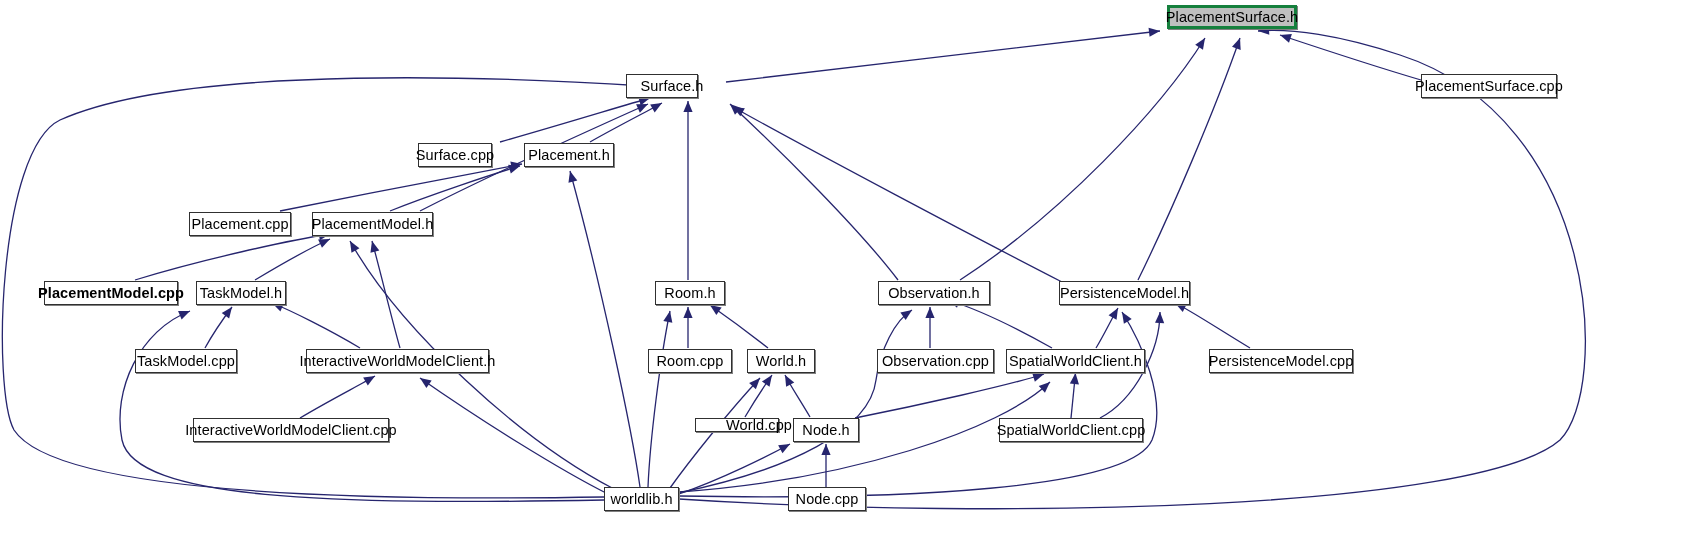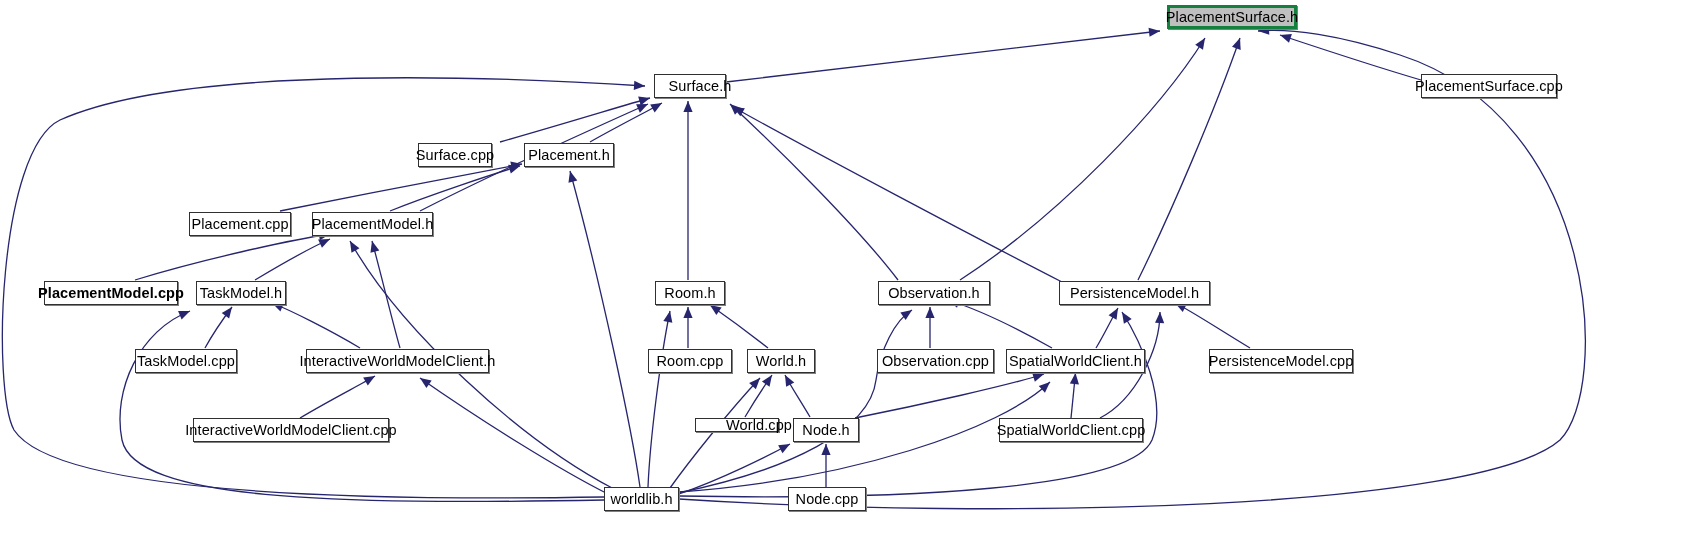--- a/index.html
+++ b/index.html
@@ -141,30 +141,30 @@
       <path d="M 679,492 C 850,480 1000,430 1050,382" class="edge-path"></path>
       <polygon points="1050,382 1038.7687083402725,386.00226031813685 1044.9612871756349,392.8060803751211" class="edge-arrow"></polygon>
       <path d="M 826,487 C 826,465 826,455 826,444" class="edge-path"></path>
       <polygon points="826,444 821.4,455 830.6,455" class="edge-arrow"></polygon>
       <path d="M 679,494 C 720,480 770,455 790,444" class="edge-path"></path>
       <polygon points="790,444 778.1360833304437,445.1863731528588 782.5124333341363,453.2788116385799" class="edge-arrow"></polygon>
     </svg>
   <div id="nodes-layer">
       <div class="node-box root" style="left: 1167px; top: 5px; width: 130px; height: 24px;">PlacementSurface.h</div>
       <div class="node-box shadow" style="left: 1421px; top: 74px; width: 136px; height: 24px;">PlacementSurface.cpp</div>
-      <div class="node-box shadow" style="left: 654px; top: 74px; width: 72px; height: 24px; padding-left: 20px;">Surface.h</div>
+      <div class="node-box shadow" style="left: 626px; top: 74px; width: 72px; height: 24px; padding-left: 20px;">Surface.h</div>
       <div class="node-box shadow" style="left: 418px; top: 143px; width: 74px; height: 24px;">Surface.cpp</div>
       <div class="node-box shadow" style="left: 524px; top: 143px; width: 90px; height: 24px;">Placement.h</div>
       <div class="node-box shadow" style="left: 189px; top: 212px; width: 102px; height: 24px;">Placement.cpp</div>
       <div class="node-box shadow" style="left: 312px; top: 212px; width: 121px; height: 24px;">PlacementModel.h</div>
       <div class="node-box shadow" style="left: 44px; top: 281px; width: 134px; height: 24px; font-weight: bold;">PlacementModel.cpp</div>
       <div class="node-box shadow" style="left: 196px; top: 281px; width: 90px; height: 24px;">TaskModel.h</div>
       <div class="node-box shadow" style="left: 655px; top: 281px; width: 70px; height: 24px;">Room.h</div>
       <div class="node-box shadow" style="left: 878px; top: 281px; width: 112px; height: 24px;">Observation.h</div>
-      <div class="node-box shadow" style="left: 1059px; top: 281px; width: 151px; height: 24px;">PersistenceModel.h</div>
+      <div class="node-box shadow" style="left: 1059px; top: 281px; width: 131px; height: 24px;">PersistenceModel.h</div>
       <div class="node-box shadow" style="left: 135px; top: 349px; width: 102px; height: 24px;">TaskModel.cpp</div>
       <div class="node-box shadow" style="left: 306px; top: 349px; width: 183px; height: 24px;">InteractiveWorldModelClient.h</div>
       <div class="node-box shadow" style="left: 648px; top: 349px; width: 84px; height: 24px;">Room.cpp</div>
       <div class="node-box shadow" style="left: 747px; top: 349px; width: 68px; height: 24px;">World.h</div>
       <div class="node-box shadow" style="left: 877px; top: 349px; width: 117px; height: 24px;">Observation.cpp</div>
       <div class="node-box shadow" style="left: 1006px; top: 349px; width: 139px; height: 24px;">SpatialWorldClient.h</div>
       <div class="node-box shadow" style="left: 1209px; top: 349px; width: 144px; height: 24px;">PersistenceModel.cpp</div>
       <div class="node-box shadow" style="left: 193px; top: 418px; width: 196px; height: 24px;">InteractiveWorldModelClient.cpp</div>
       <div class="node-box shadow" style="left: 695px; top: 418px; width: 84px; height: 14px; padding-left: 44px;">World.cpp</div>
       <div class="node-box shadow" style="left: 793px; top: 418px; width: 66px; height: 24px;">Node.h</div>

